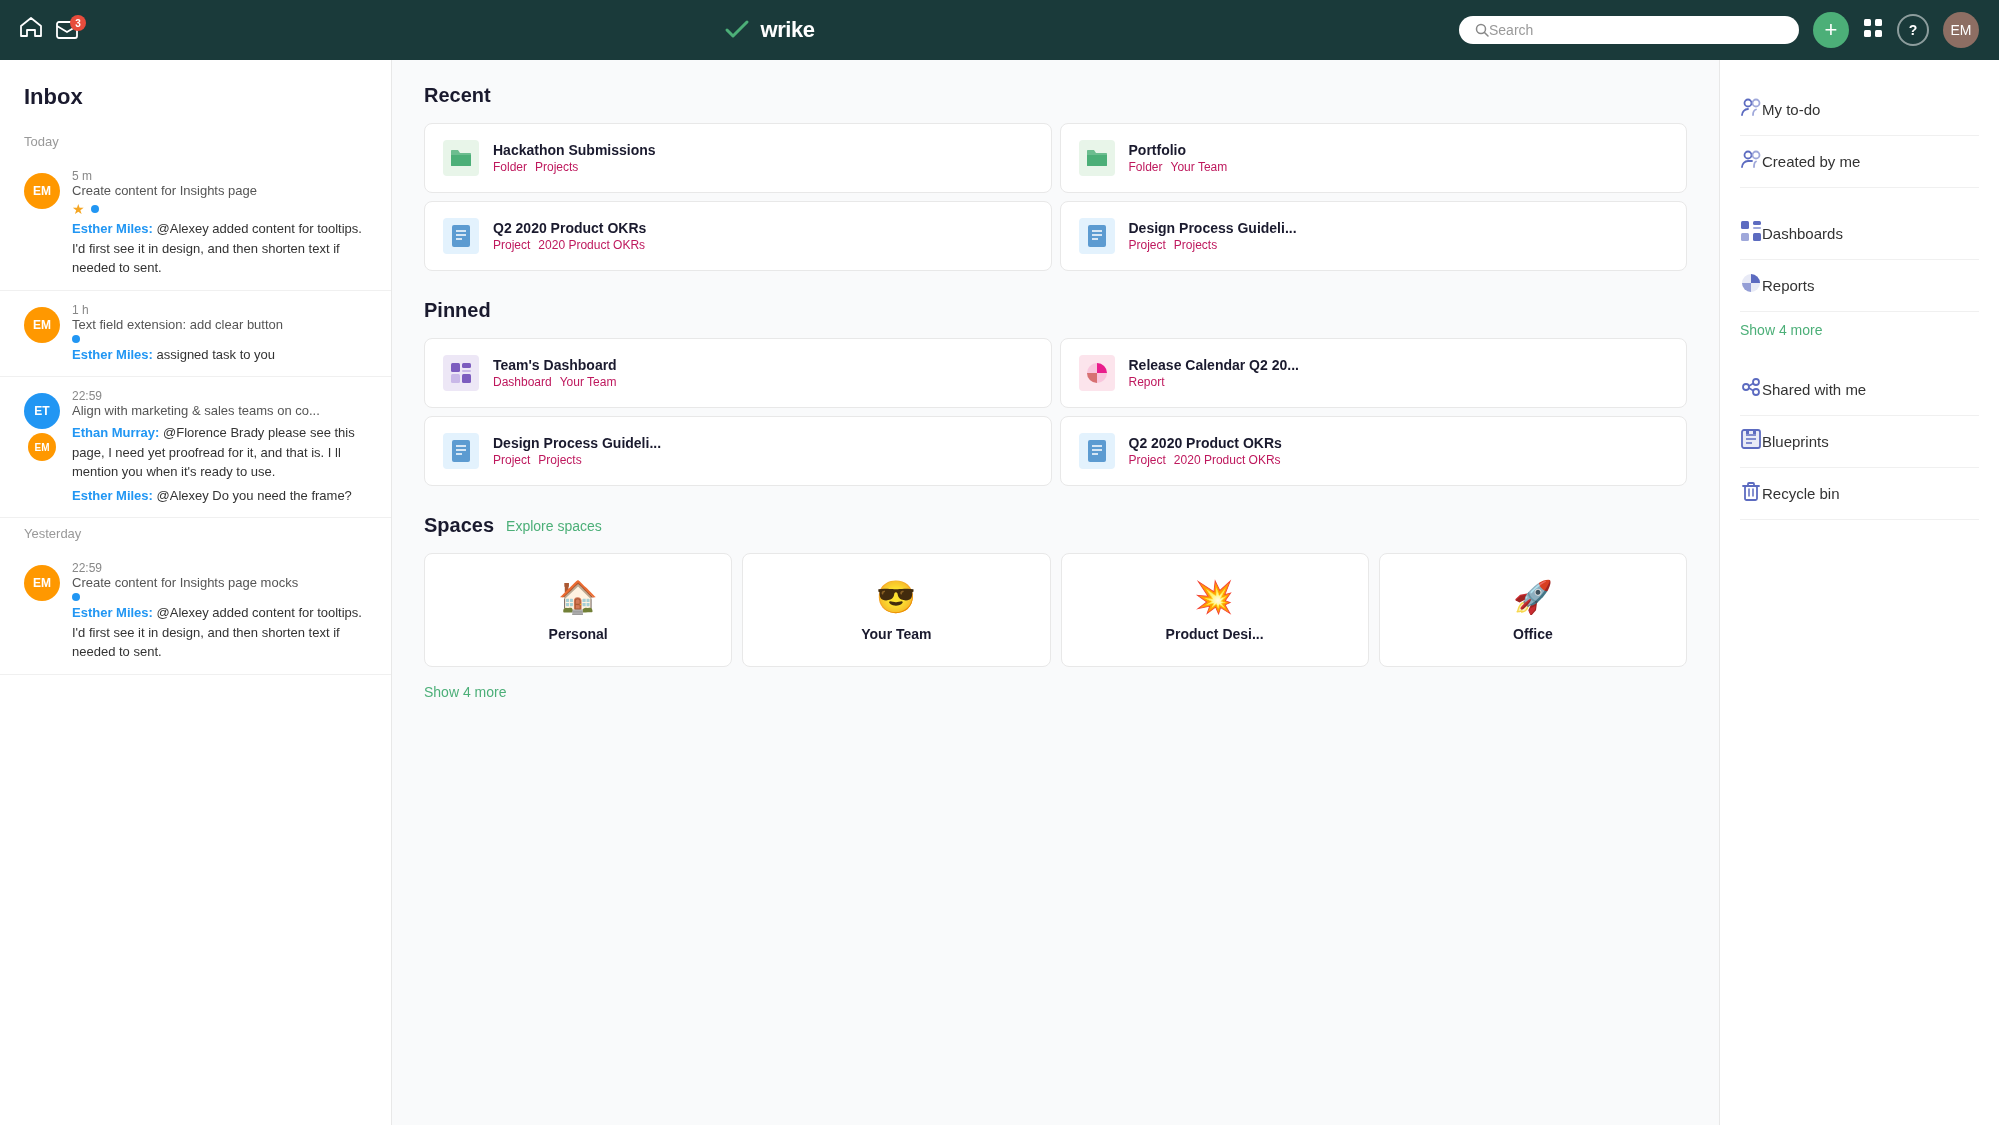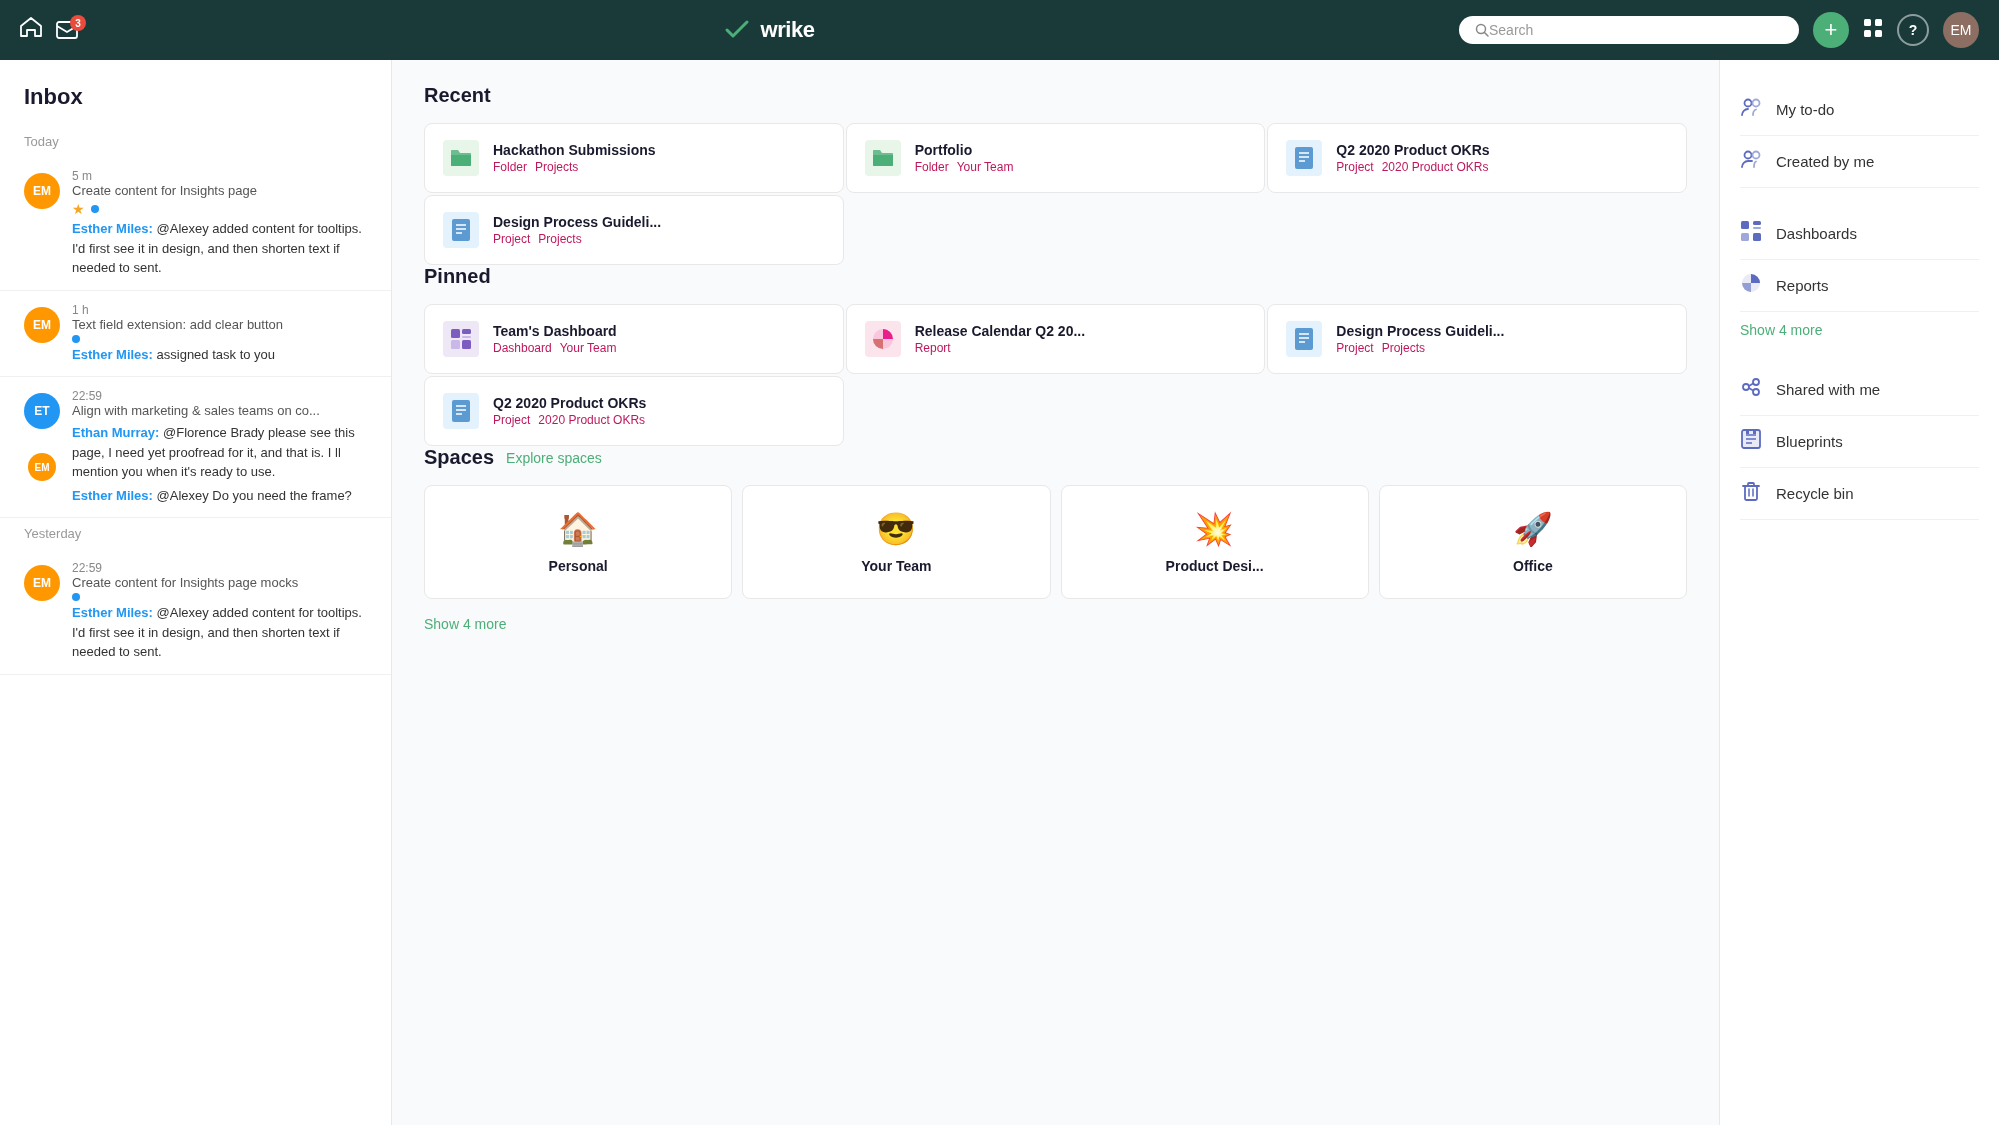--- a/index.html
+++ b/index.html
@@ -97,21 +97,21 @@
       flex: 1; overflow-y: auto; padding: 24px 32px;
       background: #f9fafb;
     }
 
     .section-title {
       font-size: 20px; font-weight: 700; color: #1a1a2e; margin-bottom: 16px;
     }
 
     
     .items-grid {
-      display: grid; grid-template-columns: 1fr 1fr 1fr; gap: 2px; 
+      display: grid; grid-template-columns: 1fr 1fr; gap: 8px; margin-bottom: 28px;
     }
     .item-card {
       background: white; border: 1px solid #e8e8e8; border-radius: 8px;
       padding: 16px 18px; display: flex; align-items: center; gap: 14px;
       cursor: pointer; transition: box-shadow 0.15s;
     }
     .item-icon {
       width: 36px; height: 36px; border-radius: 4px; flex-shrink: 0;
       display: flex; align-items: center; justify-content: center;
     }
@@ -139,21 +139,21 @@
     .space-name { font-size: 14px; font-weight: 600; color: #1a1a2e; text-align: center; }
 
     .show-more-link { color: #4caf78; font-size: 14px; cursor: pointer; font-weight: 500; }
 
     
     .right-panel {
       width: 280px; background: white; overflow-y: auto;
       border-left: 1px solid #e8e8e8; flex-shrink: 0; padding: 24px 20px;
     }
     .right-item {
-      display: flex; align-items: center; gap: 14px;
+      display: flex; align-items: center; 
       padding: 12px 0; cursor: pointer; border-bottom: 1px solid #f0f0f0;
     }
     .right-icon { font-size: 20px; color: #5c6bc0; flex-shrink: 0; }
     .right-label { font-size: 15px; color: #333; font-weight: 500; }
     .show-more-right { color: #4caf78; font-size: 14px; cursor: pointer; padding: 10px 0; display: block; }
 
     
     .folder-svg { width: 24px; height: 20px; }
     .doc-svg { width: 22px; height: 24px; }
     .dash-svg { width: 24px; height: 24px; }
@@ -243,21 +243,21 @@
             <span class="inbox-dot"></span>
           </div>
         </div>
         <div class="inbox-msg">
           <span class="author">Esther Miles:</span><span> assigned task to you</span>
         </div>
       </div>
     </div>
 
     <div class="inbox-item">
-      <div style="display:flex;flex-direction:column;gap:20px;align-items:center;flex-shrink:0;">
+      <div style="display:flex;flex-direction:column;gap:0;align-items:center;flex-shrink:0;">
         <div class="inbox-avatar blue">ET</div>
         <div class="inbox-avatar orange" style="width:28px;height:28px;font-size:10px;">EM</div>
       </div>
       <div class="inbox-content">
         <div class="inbox-header">
           <span class="inbox-time">22:59</span>
           <span class="inbox-subject">Align with marketing &amp; sales teams on co...</span>
         </div>
         <div class="inbox-msg-multi">
           <span class="author">Ethan Murray:</span><span> @Florence Brady please see this page, I need yet proofread for it, and that is. I ll mention you when it's ready to use.</span>

